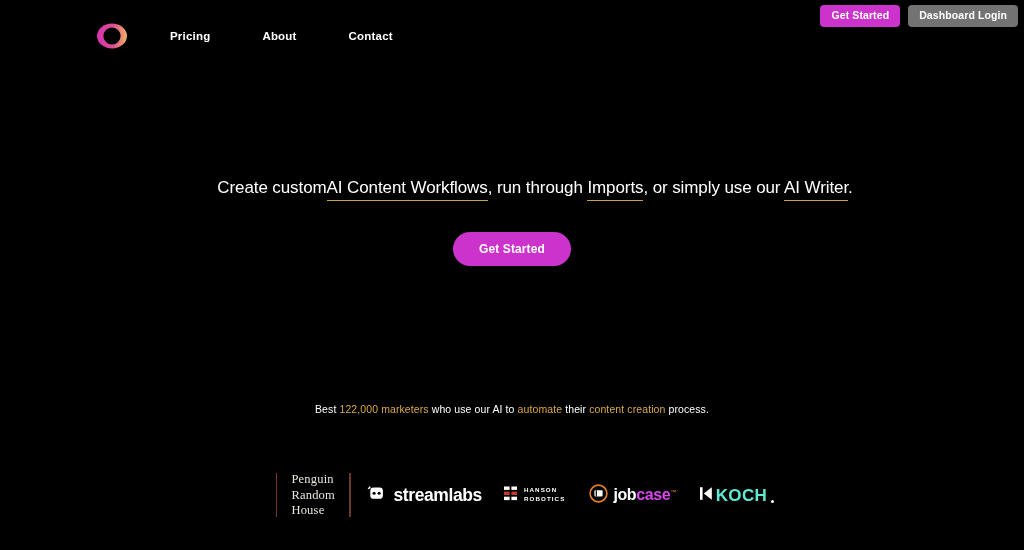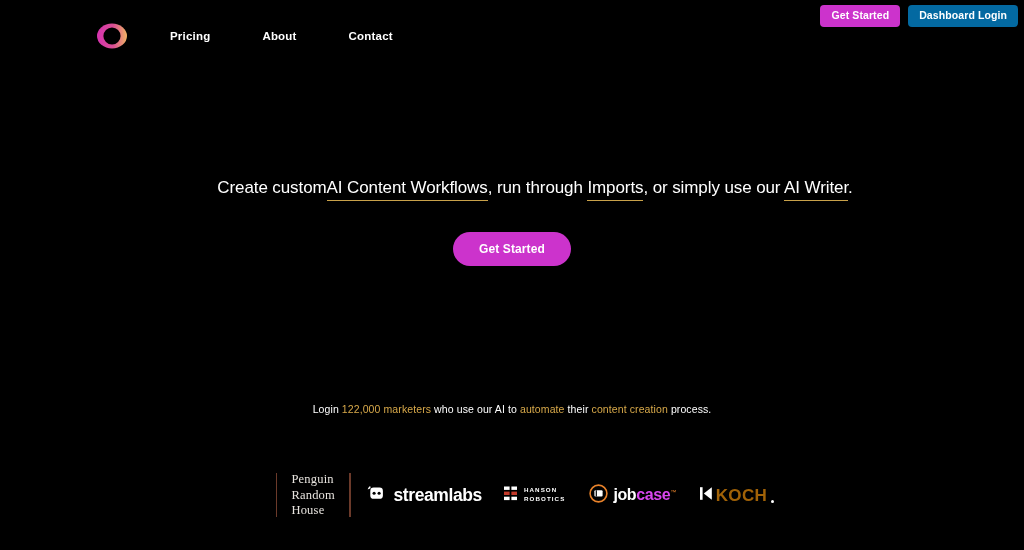--- a/index.html
+++ b/index.html
@@ -25,21 +25,21 @@
     font-size:10.5px;
     font-weight:bold;
     border:none;
     border-radius:4px;
     padding:5px 11px 6px 11px;
     line-height:1;
     cursor:pointer;
     letter-spacing:0.1px;
   }
   .btn-dashboard-login {
-    background:#0369a1;
+    background:#737373;
     color:#ffffff;
     font-size:10.5px;
     font-weight:bold;
     border:none;
     border-radius:4px;
     padding:5px 11px 6px 11px;
     line-height:1;
     cursor:pointer;
     letter-spacing:0.1px;
   }
@@ -184,21 +184,21 @@
   }
   .jc-job { color:#ffffff; }
   .jc-case { color:#d946ef; }
   .jc-tm {
     color:#e8822a; font-size:6px; vertical-align:super;
     font-weight:normal;
   }
 
   .koch { display:flex; align-items:center; gap:3px; margin-left:24px; }
   .koch-word {
-    color:#a16207;
+    color:#5eead4;
     font-size:17px;
     font-weight:bold;
     letter-spacing:0.3px;
     line-height:1;
   }
   .koch-dot {
     width:3px; height:3px; background:#ffffff; border-radius:50%;
     align-self:flex-end; margin-bottom:2px; margin-left:1px;
   }
 </style>
@@ -238,21 +238,21 @@
   <section class="hero">
     <p class="hero-sub">
       <span>Create custom</span><span class="ul-gold">AI Content Workflows</span><span>, run through </span><span class="ul-gold">Imports</span><span>, or simply use our </span><span class="ul-gold">AI Writer</span><span>.</span>
     </p>
     <div class="hero-cta-wrap">
       <button class="btn-hero-cta">Get Started</button>
     </div>
   </section>
 
   <p class="social-proof">
-    <span>Login </span><span class="gold">122,000 marketers</span><span> who use our AI to </span><span class="gold">automate</span><span> their </span><span class="gold">content creation</span><span> process.</span>
+    <span>Best </span><span class="gold">122,000 marketers</span><span> who use our AI to </span><span class="gold">automate</span><span> their </span><span class="gold">content creation</span><span> process.</span>
   </p>
 
   <div class="logo-strip">
 
     <div class="divider"></div>
 
     <div class="logo-item">
       <div class="prh">
         <div>Penguin</div>
         <div>Random</div>

